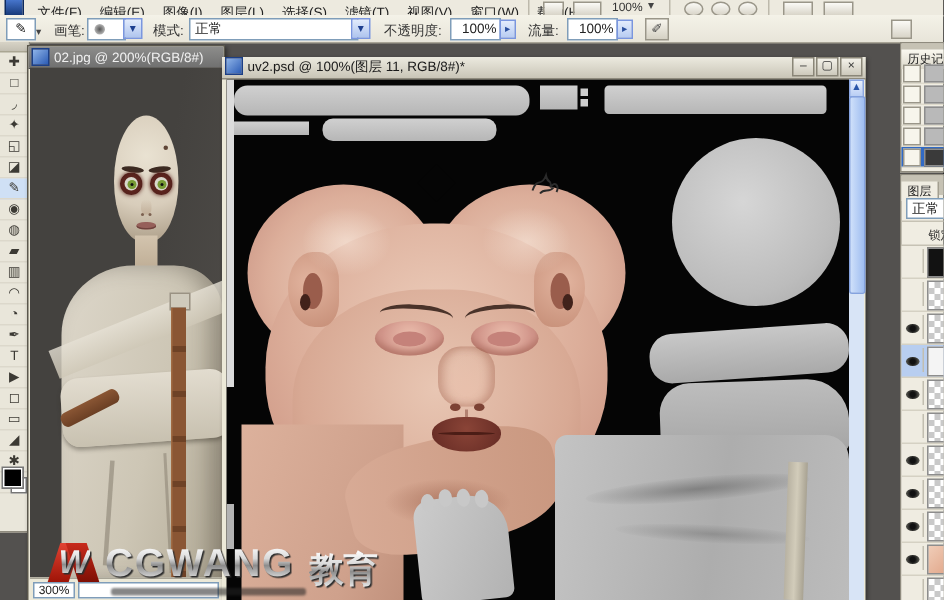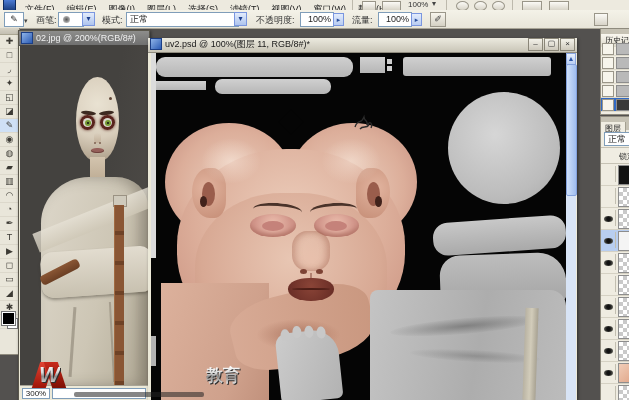--- a/index.html
+++ b/index.html
@@ -352,15 +352,16 @@
         <span class="lthumb checker"></span>
       </div>
 
   </div>
 </div>
 
 <div class="abs" id="wm" style="left:34px;top:354px;width:250px;height:46px">
   <div class="abs" style="left:2px;top:8px;width:14px;height:26px;background:linear-gradient(#e24333,#9e1407);transform:skewX(-18deg)"></div>
   <div class="abs" style="left:14px;top:8px;width:14px;height:26px;background:linear-gradient(#c82a1c,#7e0f04);transform:skewX(18deg)"></div>
   <span class="abs metal" style="left:5px;top:8px;font-size:22px;font-style:italic">W</span>
-  <span class="abs metal" style="left:172px;top:10px;font-size:17px">教育</span>
+  <span class="abs metal" style="left:36px;top:6px;font-size:26px;letter-spacing:1px">CGWANG</span>
+  <span class="abs metal" style="left:172px;top:10px;font-size:23px">教育</span>
   <div class="abs" style="left:40px;top:38px;width:130px;height:5px;border-radius:2px;background:rgba(35,35,35,.55);filter:blur(.6px)"></div>
 </div>
 
 </body></html>

